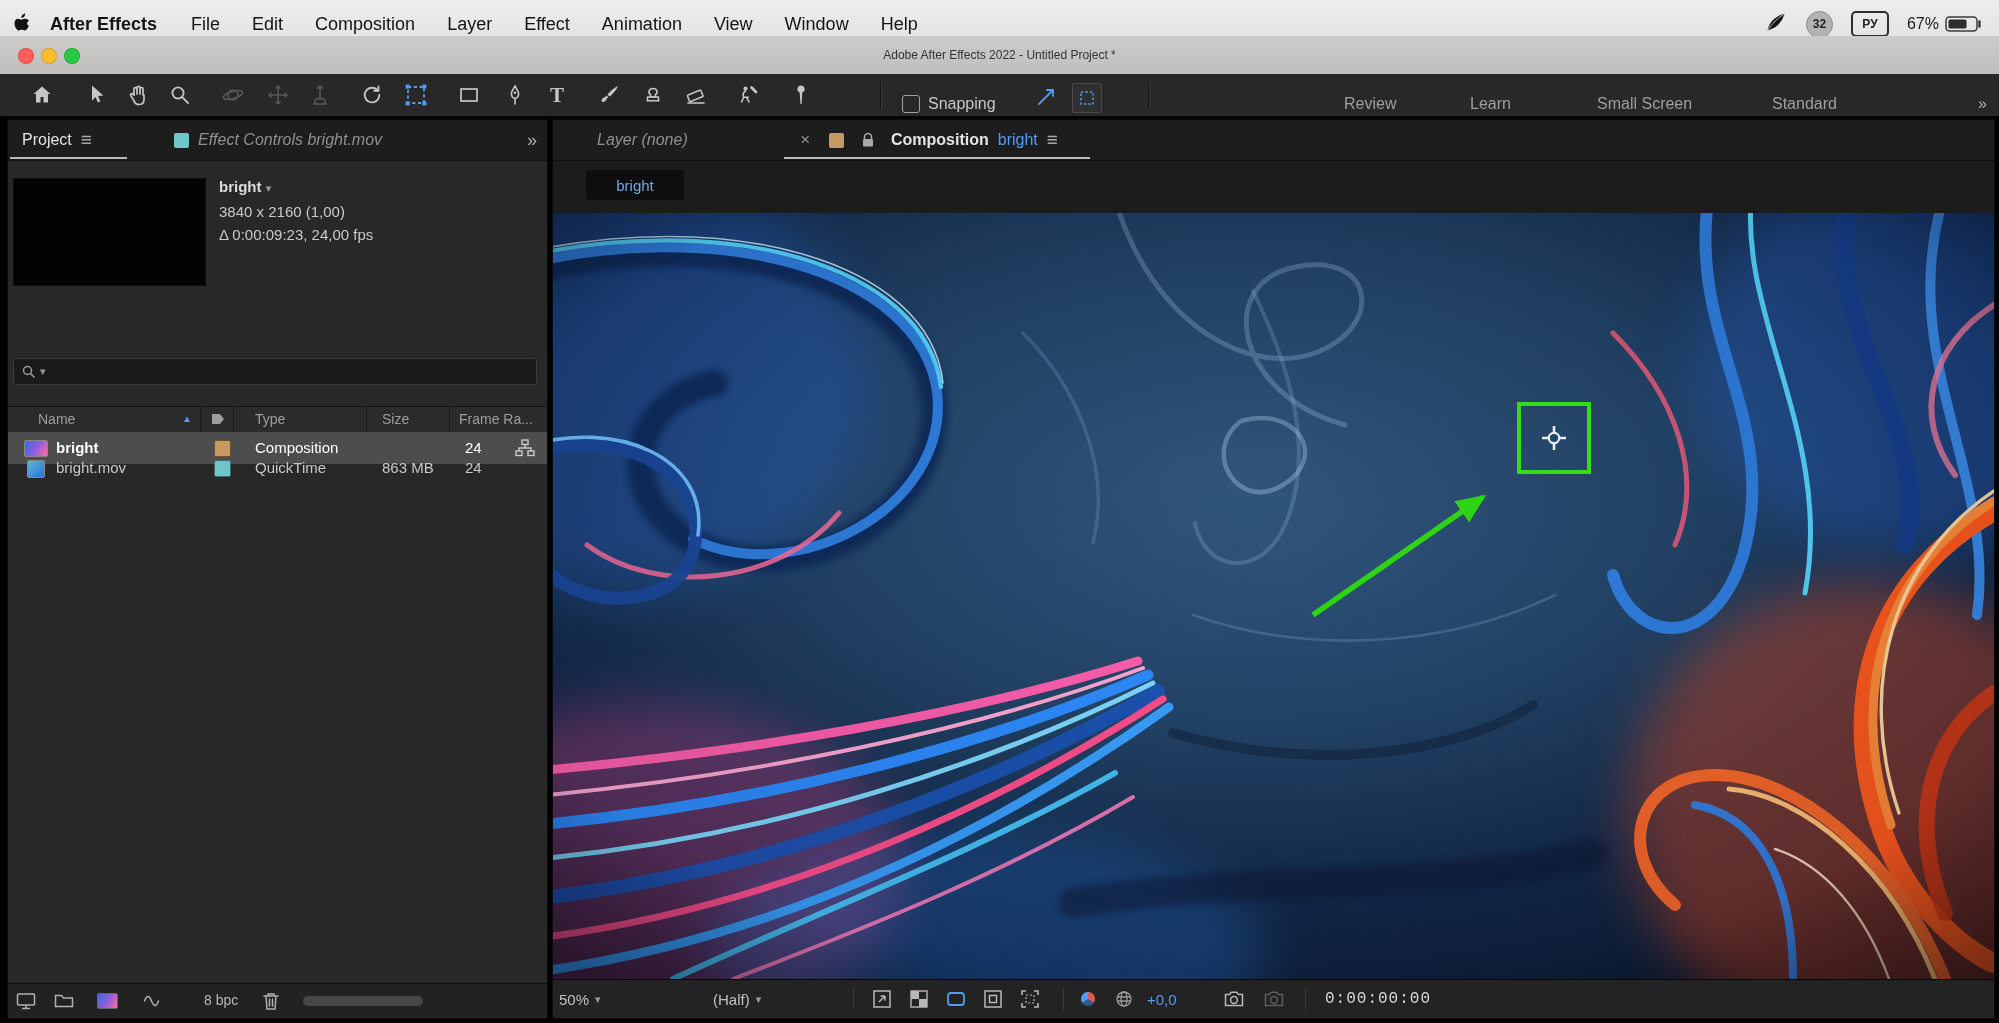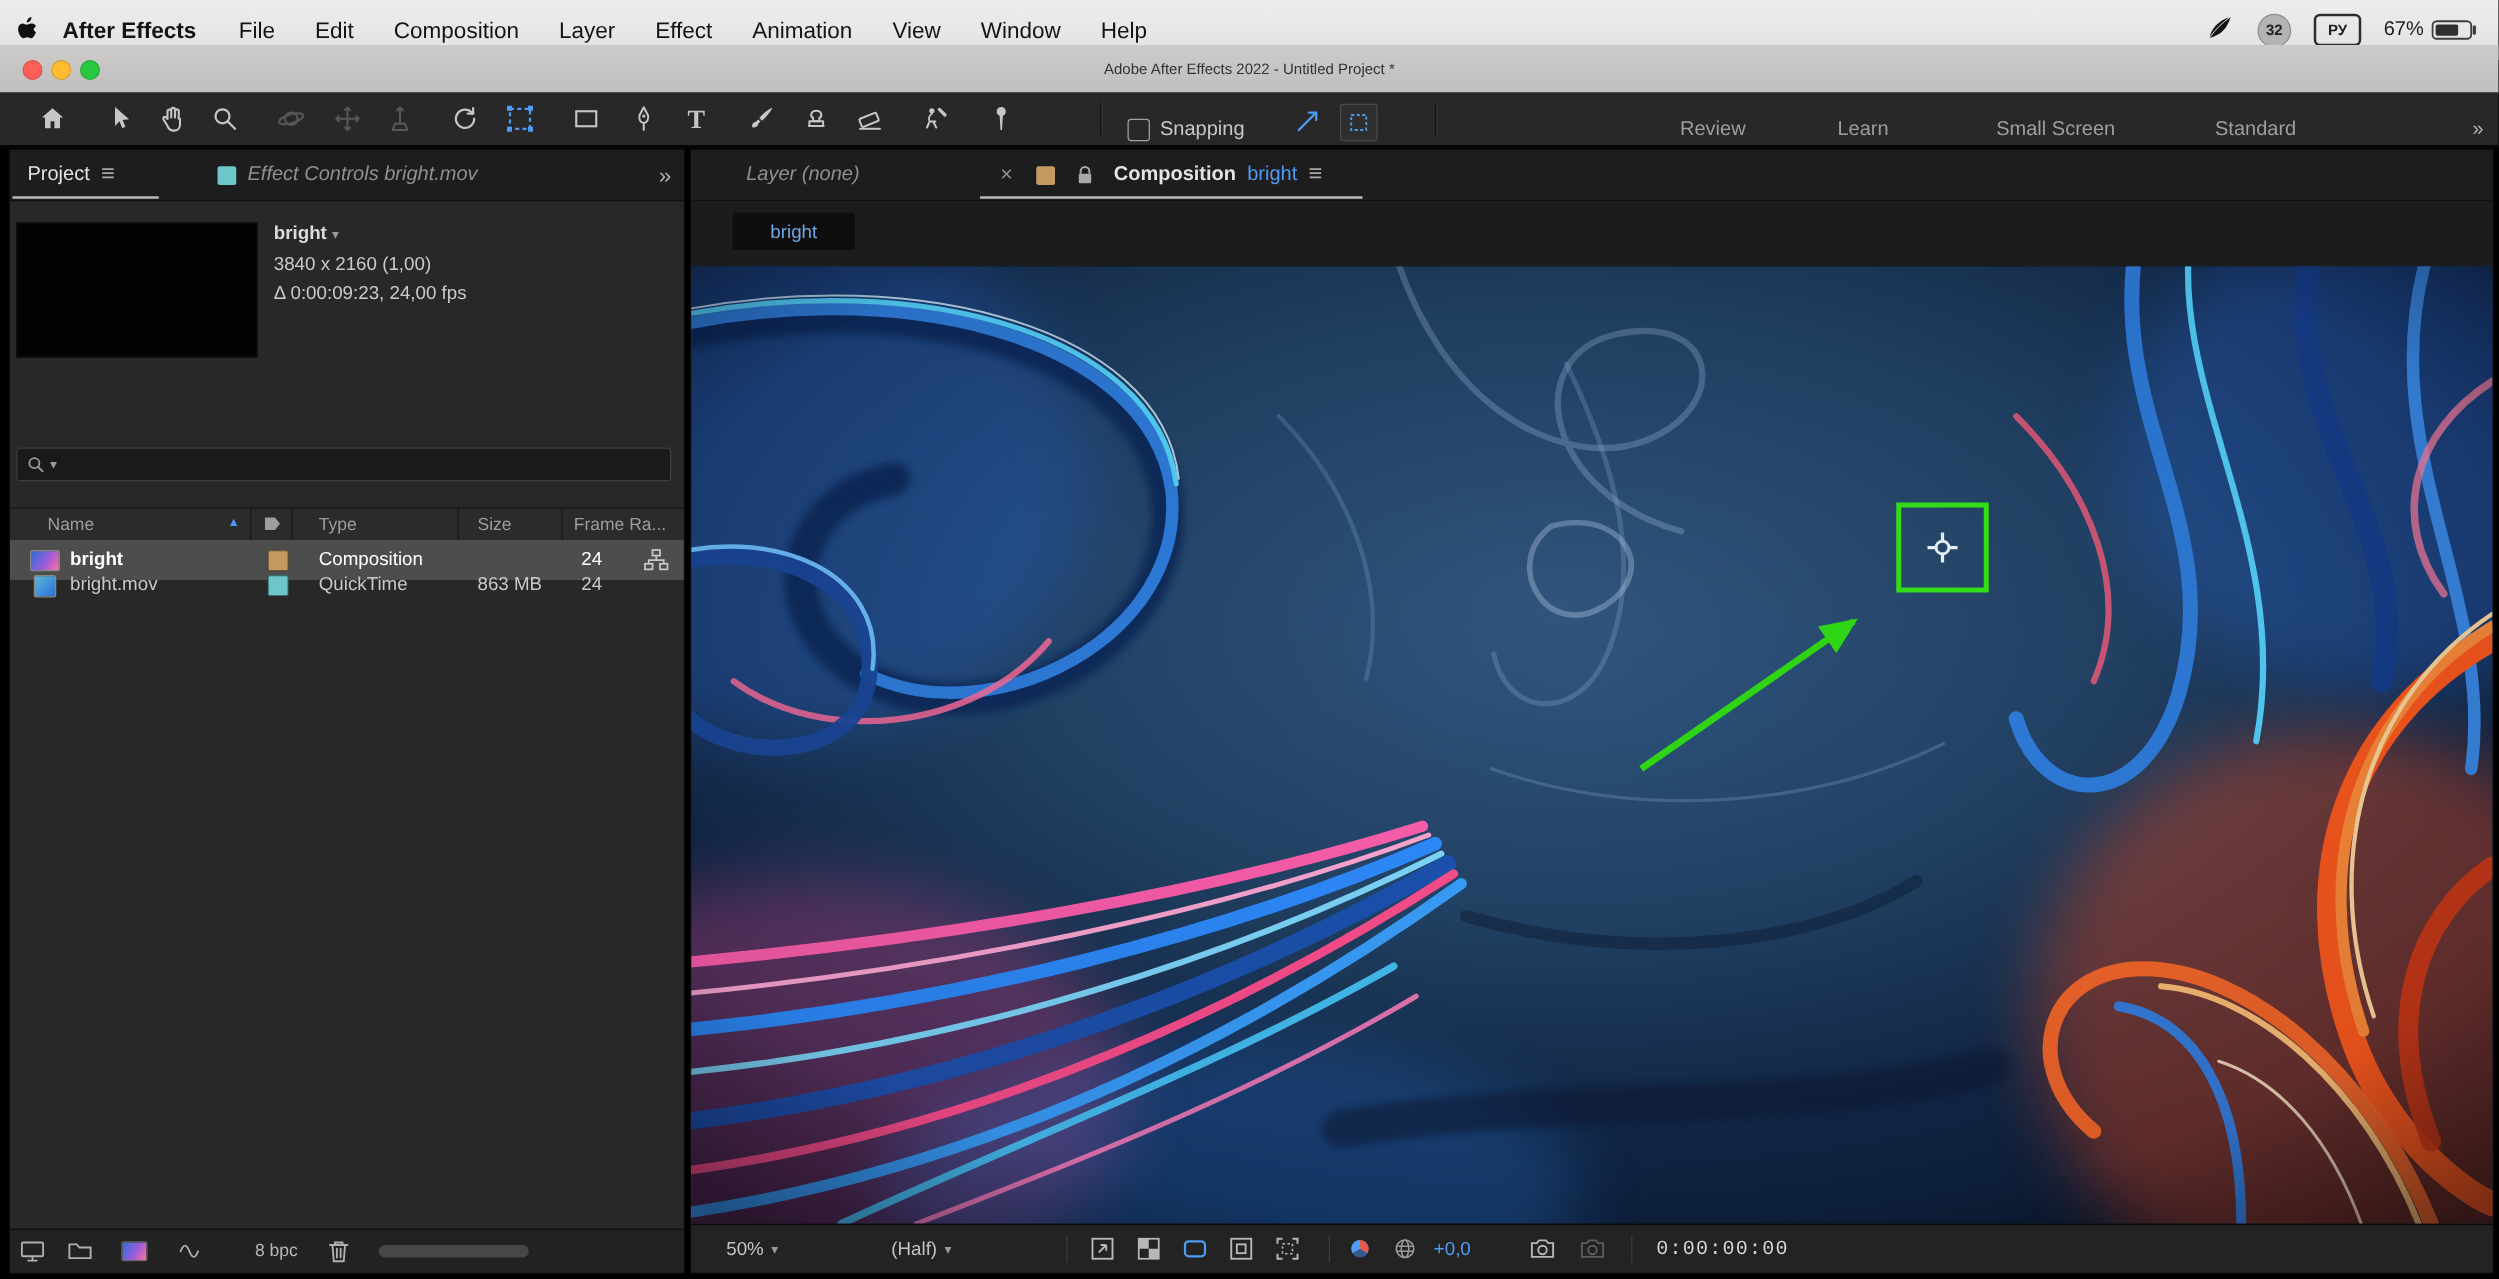--- a/index.html
+++ b/index.html
@@ -452,21 +452,21 @@
 
         <div class="annorect">
           <svg width="34" height="34" viewBox="0 0 34 34">
               <path d="M17 5v8M17 21v8M5 17h8M21 17h8" stroke="#e6edf3" stroke-width="2.6"></path>
               <circle cx="17" cy="17" r="5.2" fill="none" stroke="#e6edf3" stroke-width="2.2"></circle>
             </svg>
         </div>
       </div>
 
       <div class="cfooter">
-        <span class="cf" style="left:28px;">
+        <span class="cf" style="left:6px;">
           <span>50%</span>
           <span class="ddarrow">▾</span>
         </span>
         <span class="cf" style="left:160px;">
           <span>(Half)</span>
           <span class="ddarrow">▾</span>
         </span>
         <span class="cfsep" style="left:300px;"></span>
         <span class="cf" style="left:316px;gap:11px;">
           <span class="cficon">

